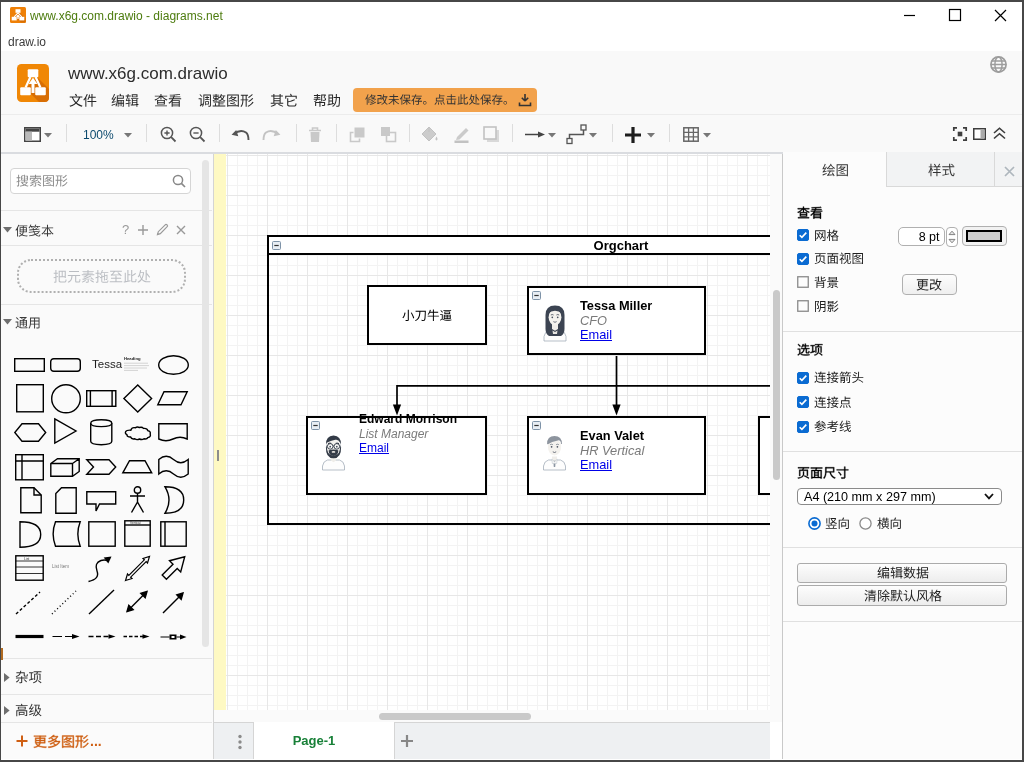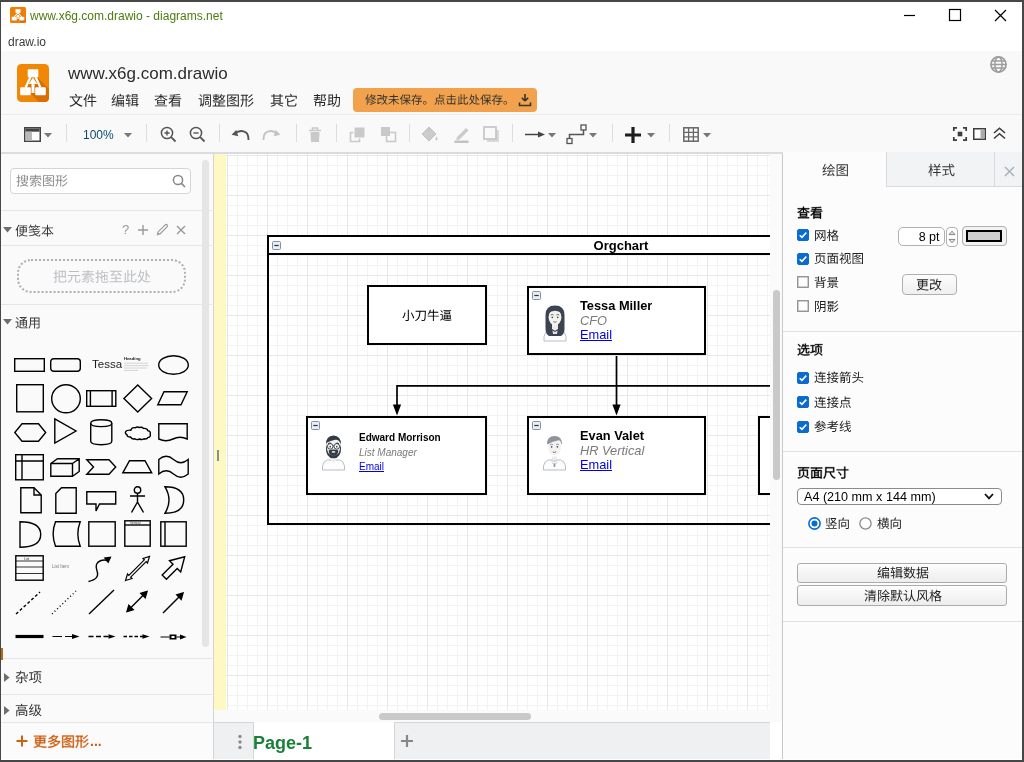--- a/index.html
+++ b/index.html
@@ -513,21 +513,21 @@
 <path d="M6.7 12.5 Q6.7 16.8 8.1 19.6 Q9.7 22.5 13.5 22.7 Q17.3 22.5 18.9 19.6 Q20.3 16.8 20.3 12.5 L21.1 14 Q21.4 25.3 13.5 25.3 Q5.6 25.3 5.9 14 Z" fill="#333b47"></path>
 <path d="M8.6 17.5 Q10 16.6 13.5 16.6 Q17 16.6 18.4 17.5 Q18 22.8 13.5 22.9 Q9 22.8 8.6 17.5 Z" fill="#333b47"></path>
 <ellipse cx="13.5" cy="18.9" rx="1.9" ry="0.85" fill="#e8e5e0"></ellipse>
 <circle cx="10.2" cy="13.4" r="2.8" fill="#fbfaf8" stroke="#3c4550" stroke-width="1"></circle>
 <circle cx="16.8" cy="13.4" r="2.8" fill="#fbfaf8" stroke="#3c4550" stroke-width="1"></circle>
 <path d="M13 13 L14 13 M7.4 12.8 L6.6 12.3 M19.6 12.8 L20.4 12.3" stroke="#3c4550" stroke-width="0.9"></path>
 <circle cx="10.2" cy="13.7" r="0.9" fill="#454f5d"></circle>
       <circle cx="16.8" cy="13.7" r="0.9" fill="#454f5d"></circle>
 <path d="M8 10.6 Q9.6 9.8 11.2 10.3 M15.8 10.3 Q17.4 9.8 19 10.6" stroke="#333b47" stroke-width="1" fill="none"></path>
 </svg>
-    <div class="a" style="left:145px;top:277px;font-size:10px;font-weight:bold;color:#000;line-height:14.5px">Edward Morrison<br><span style="font-weight:normal;font-style:italic;color:#7a7a7a">List Manager</span><br><span style="font-weight:normal;color:#0000e8;text-decoration:underline">Email</span></div>
+    <div class="a" style="left:145px;top:258px;font-size:12px;font-weight:bold;color:#000;line-height:14.5px">Edward Morrison<br><span style="font-weight:normal;font-style:italic;color:#7a7a7a">List Manager</span><br><span style="font-weight:normal;color:#0000e8;text-decoration:underline">Email</span></div>
     <div class="a" style="left:313px;top:262px;width:179px;height:79px;border:2px solid #000;background:#fff"></div>
     <svg class="i" style="left:318px;top:267px" width="9" height="9" viewBox="0 0 9 9">
 <rect x="0.5" y="0.5" width="8" height="8" rx="1" fill="#e8eef4" stroke="#7e93a8"></rect>
 <path d="M2.3 4.5 H6.7" stroke="#333" stroke-width="1.2"></path>
     </svg>
     <svg class="i" style="left:327px;top:279px" width="27" height="37" viewBox="0 0 27 37">
 <path d="M2.5 37 L2.5 33 Q3.3 28 7.5 27 L19.5 27 Q23.7 28 24.5 33 L24.5 37 Z" fill="#fdfdfd" stroke="#a5aeba" stroke-width="0.8"></path>
 <path d="M11 23.5 L16 23.5 L16 27.5 L13.5 29.3 L11 27.5 Z" fill="#efede9"></path>
 <path d="M12.3 27.8 L14.7 27.8 L14.2 34 L12.8 34 Z" fill="#8b95a2"></path>
 <path d="M10.8 26.2 L13.5 28.8 L16.2 26.2 L15.7 30.5 L11.3 30.5 Z" fill="#f6f6f6" stroke="#b9c0c9" stroke-width="0.5"></path>
@@ -678,21 +678,21 @@
   </svg>
 <div class="a" style="left:783px;top:451px;width:239px;height:1px;background:#e0e0e0"></div>
 <svg class="z" style="left:797px;top:463.25px" width="54" height="20">
     <g fill="#000" stroke="#000" stroke-width="28" transform="translate(0,14.56) scale(0.0130)">
       <use href="#g51" x="0"></use>
       <use href="#g52" x="1000"></use>
       <use href="#g66" x="2000"></use>
       <use href="#g67" x="3000"></use>
     </g>
   </svg>
-<div class="a" style="left:797px;top:488px;width:205px;height:17px;background:#fff;border:1px solid #8b8b8b;border-radius:4px;font-size:12.6px;color:#000;padding:1px 0 0 6px">A4 (210 mm x 144 mm)</div>
+<div class="a" style="left:797px;top:488px;width:205px;height:17px;background:#fff;border:1px solid #8b8b8b;border-radius:4px;font-size:12.6px;color:#000;padding:1px 0 0 6px">A4 (210 mm x 297 mm)</div>
 <svg class="i" style="left:984px;top:493px" width="10" height="7" viewBox="0 0 10 7">
     <path d="M1 1 L5 5.4 L9 1" stroke="#111" stroke-width="1.8" fill="none"></path>
   </svg>
 <svg class="i" style="left:807.5px;top:516.8px" width="13" height="13" viewBox="0 0 13 13">
 <circle cx="6.5" cy="6.5" r="5.6" fill="#fff" stroke="#0a6bd2" stroke-width="1.6"></circle>
 <circle cx="6.5" cy="6.5" r="3" fill="#0a6bd2"></circle>
   </svg>
 <svg class="z" style="left:825px;top:513.925px" width="27" height="19">
     <g fill="#1f1f1f" transform="translate(0,14.00) scale(0.0125)">
       <use href="#g68" x="0"></use>
@@ -730,21 +730,21 @@
     </g>
   </svg>
 <div class="a" style="left:783px;top:620.5px;width:239px;height:1px;background:#e0e0e0"></div>
 <div class="a" style="left:214px;top:722px;width:556px;height:37px;background:#eef0f2;border-top:1px solid #d5d5d5"></div>
 <svg class="i" style="left:238px;top:734px" width="4" height="16" viewBox="0 0 4 16">
 <circle cx="2" cy="2.5" r="1.7" fill="#8b8b8b"></circle>
     <circle cx="2" cy="8" r="1.7" fill="#8b8b8b"></circle>
     <circle cx="2" cy="13.5" r="1.7" fill="#8b8b8b"></circle>
   </svg>
 <div class="a" style="left:253px;top:722px;width:142px;height:37px;background:#fff;border-left:1px solid #d5d5d5;border-right:1px solid #d5d5d5"></div>
-<div class="a" style="left:253px;top:733px;width:122px;text-align:left;font-size:18px;font-weight:bold;color:#188038">Page-1</div>
+<div class="a" style="left:253px;top:733px;width:122px;text-align:center;font-size:13px;font-weight:bold;color:#188038">Page-1</div>
 <svg class="i" style="left:400px;top:734px" width="14" height="14" viewBox="0 0 14 14">
     <path d="M7 1 L7 13 M1 7 L13 7" stroke="#878787" stroke-width="2.2"></path>
   </svg>
 <div class="a" style="left:217px;top:450px;width:2px;height:11px;border-left:1.5px solid #8d8d8d;border-right:1.5px solid #8d8d8d"></div>
 <svg width="0" height="0" style="position:absolute">
     <defs>
       <path id="g0" d="M725 -630 802 -607Q739 -426 640 -294Q541 -162 403 -72Q265 19 83 78Q79 69 71 55Q63 42 53 29Q44 15 36 7Q215 -45 348 -128Q482 -212 575 -335Q668 -459 725 -630ZM270 -626Q327 -471 424 -345Q521 -219 657 -129Q793 -40 967 4Q959 12 949 24Q939 37 930 50Q922 62 915 73Q736 24 599 -71Q462 -165 363 -300Q265 -435 201 -603ZM50 -664H954V-590H50ZM423 -823 501 -847Q524 -811 547 -768Q569 -724 580 -693L497 -666Q488 -697 467 -742Q446 -786 423 -823Z"></path>
       <path id="g1" d="M604 -828H679V80H604ZM432 -790 504 -775Q490 -706 471 -638Q451 -571 427 -513Q402 -455 373 -409Q366 -415 354 -422Q343 -429 330 -436Q318 -443 309 -447Q338 -488 362 -544Q385 -599 403 -662Q421 -725 432 -790ZM441 -635H909V-562H423ZM317 -341H953V-267H317ZM268 -836 339 -815Q307 -730 266 -648Q224 -565 176 -493Q127 -420 75 -363Q71 -372 64 -386Q56 -400 47 -414Q39 -429 32 -437Q79 -486 123 -550Q166 -614 204 -688Q241 -761 268 -836ZM167 -579 238 -650 239 -649V78H167Z"></path>
       <path id="g2" d="M68 -182Q66 -189 62 -202Q58 -214 54 -227Q49 -240 45 -249Q61 -252 77 -270Q94 -288 116 -316Q127 -330 149 -361Q170 -393 198 -436Q225 -480 253 -530Q280 -581 303 -632L364 -597Q329 -529 289 -461Q248 -393 205 -332Q161 -271 117 -221V-219Q117 -219 110 -215Q102 -212 92 -206Q82 -201 75 -194Q68 -188 68 -182ZM68 -182 63 -242 97 -267 334 -317Q333 -302 335 -284Q337 -267 339 -255Q256 -236 205 -224Q155 -211 128 -204Q101 -196 88 -191Q75 -186 68 -182ZM61 -423Q59 -430 55 -443Q51 -456 46 -469Q42 -482 38 -491Q51 -495 63 -511Q76 -528 91 -554Q99 -567 114 -595Q129 -624 148 -664Q166 -704 184 -749Q201 -795 215 -840L287 -815Q263 -751 233 -688Q204 -624 171 -567Q138 -509 105 -463V-461Q105 -461 99 -457Q92 -454 83 -447Q74 -441 68 -435Q61 -429 61 -423ZM61 -423 59 -479 95 -501 268 -519Q265 -505 264 -487Q262 -469 262 -457Q203 -450 166 -445Q130 -439 109 -436Q88 -432 77 -429Q67 -426 61 -423ZM40 -54Q96 -73 173 -102Q250 -132 332 -163L346 -103Q271 -71 195 -41Q120 -10 58 15ZM624 -377H675V47H624ZM746 -378H797V46H746ZM871 -413H930V7Q930 28 926 41Q922 54 908 62Q895 69 877 71Q858 73 831 73Q830 60 825 44Q820 28 814 16Q831 17 843 17Q856 17 861 17Q871 16 871 7ZM414 -732H483V-515Q483 -454 479 -380Q475 -306 464 -228Q452 -150 430 -75Q408 0 372 63Q366 57 355 48Q344 40 333 32Q322 24 314 21Q348 -39 368 -109Q389 -178 398 -249Q408 -321 411 -390Q414 -458 414 -515ZM450 -732H920V-498H450V-561H850V-668H450ZM481 -412H903V-350H541V72H481ZM512 -202H898V-143H512ZM605 -826 675 -846Q693 -818 709 -784Q724 -749 732 -723L658 -698Q652 -724 637 -760Q621 -796 605 -826Z"></path>
       <path id="g3" d="M47 -722H412V-650H47ZM244 -568H313V76H244ZM40 -167Q88 -174 150 -185Q213 -196 282 -209Q352 -221 423 -234L427 -169Q329 -148 231 -129Q133 -109 56 -94ZM81 -332Q79 -339 75 -351Q71 -364 67 -376Q62 -389 58 -398Q71 -401 82 -423Q93 -446 105 -479Q111 -495 123 -532Q135 -569 149 -619Q162 -670 175 -727Q188 -784 196 -840L269 -825Q254 -745 232 -664Q210 -583 184 -508Q158 -434 131 -374V-372Q131 -372 123 -368Q116 -364 106 -358Q96 -351 88 -344Q81 -337 81 -332ZM81 -332V-394L121 -414H405V-346H153Q128 -346 108 -342Q87 -338 81 -332ZM815 -517H885V80H815ZM551 -751V-650H819V-751ZM482 -808H892V-594H482ZM423 -535H953V-472H423ZM523 -386H835V-329H523ZM523 -242H838V-185H523ZM491 -519H560V-61L491 -53ZM400 -76Q468 -80 559 -86Q650 -92 753 -100Q857 -107 960 -115L959 -52Q861 -44 761 -36Q662 -28 572 -21Q482 -14 412 -8Z"></path>

